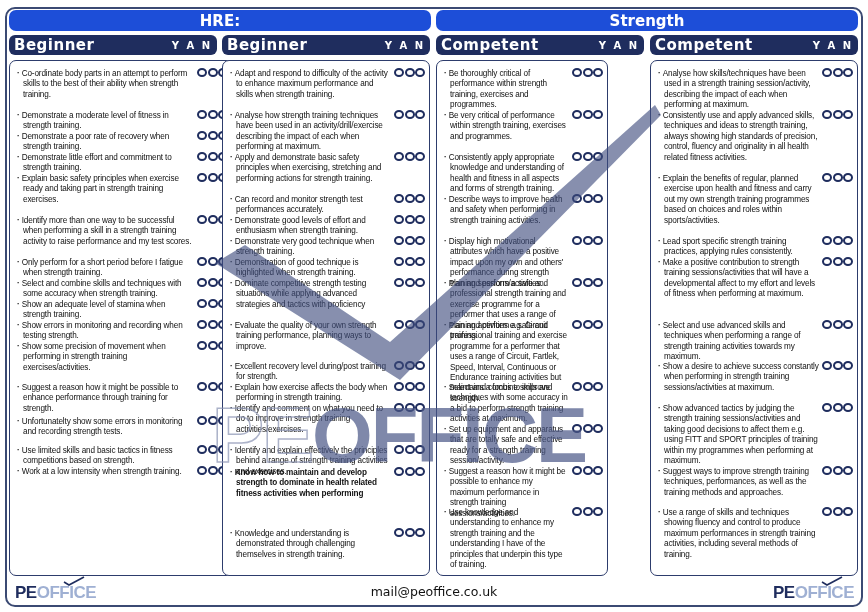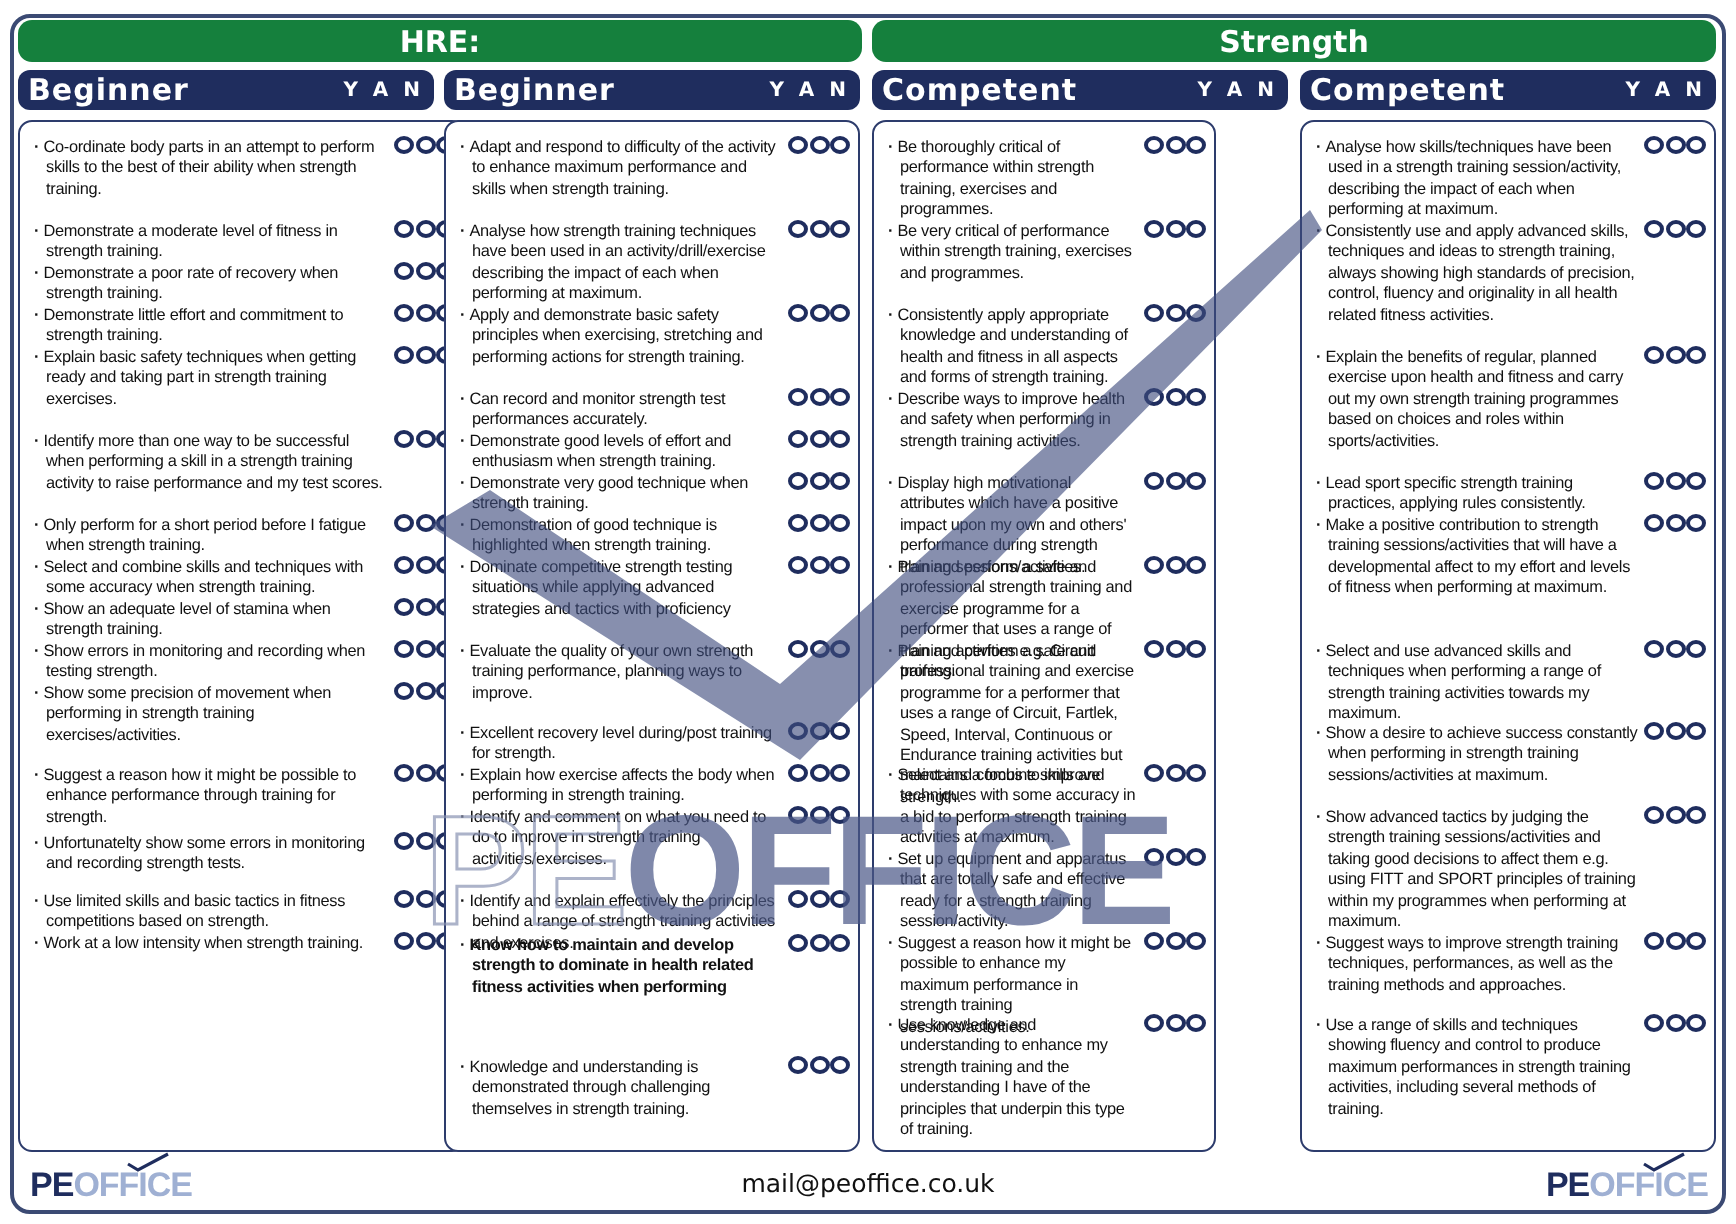--- a/index.html
+++ b/index.html
@@ -5,21 +5,21 @@
   * { box-sizing: border-box; margin: 0; padding: 0; }
   html, body { width: 868px; height: 612px; background: #ffffff; overflow: hidden; }
   body { font-family: "Liberation Sans", sans-serif; color: #111; position: relative; }
 
   .frame {
     position: absolute; left: 5px; top: 7px; width: 858px; height: 600px;
     border: 2px solid #3b4a73; border-radius: 10px; background: #fff;
   }
   .banner {
     position: absolute; top: 10px; height: 21px;
-    background: #15803d; color: #fff; border-radius: 7px;
+    background: #1d4ed8; color: #fff; border-radius: 7px;
     font-family: "DejaVu Sans", sans-serif; font-weight: bold; font-size: 15px;
     display: flex; align-items: center; justify-content: center;
   }
   .banner.hre { left: 9px; width: 422px; }
   .banner.strength { left: 436px; width: 422px; }
 
   .colhead {
     position: absolute; top: 35px; height: 20px;
     background: #1f2d5e; color: #fff; border-radius: 6px;
     display: flex; align-items: center; justify-content: space-between;
@@ -134,21 +134,21 @@
     </div>
     <div class="item" style="top: 92px;">
       <div class="txt">Demonstrate little effort and commitment to strength training.</div>
       <div class="boxes">
         <span></span>
         <span></span>
         <span></span>
       </div>
     </div>
     <div class="item" style="top: 113px;">
-      <div class="txt">Explain basic safety techniques when getting ready and taking part in strength training exercises.</div>
+      <div class="txt">Explain basic safety principles when exercise ready and taking part in strength training exercises.</div>
       <div class="boxes">
         <span></span>
         <span></span>
         <span></span>
       </div>
     </div>
     <div class="item" style="top: 155px;">
       <div class="txt">Identify more than one way to be successful when performing a skill in a strength training activity to raise performance and my test scores.</div>
       <div class="boxes">
         <span></span>

